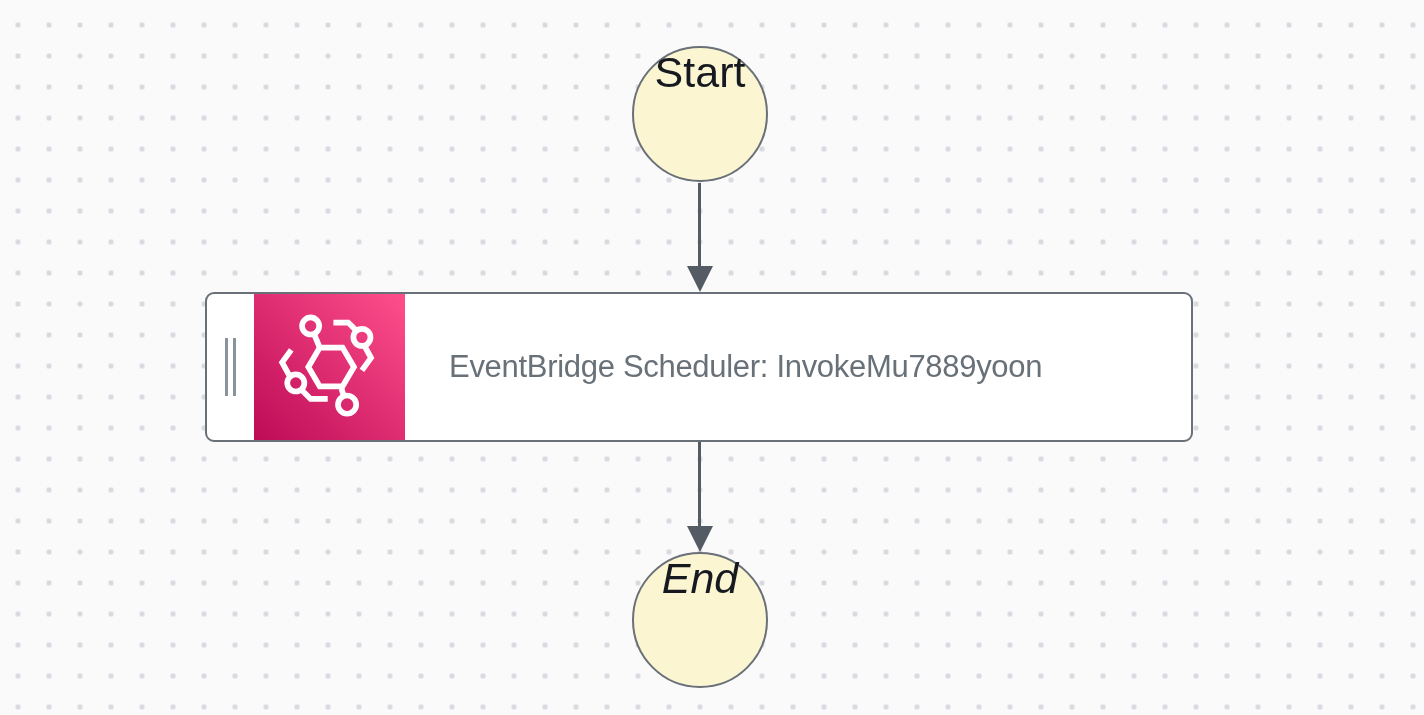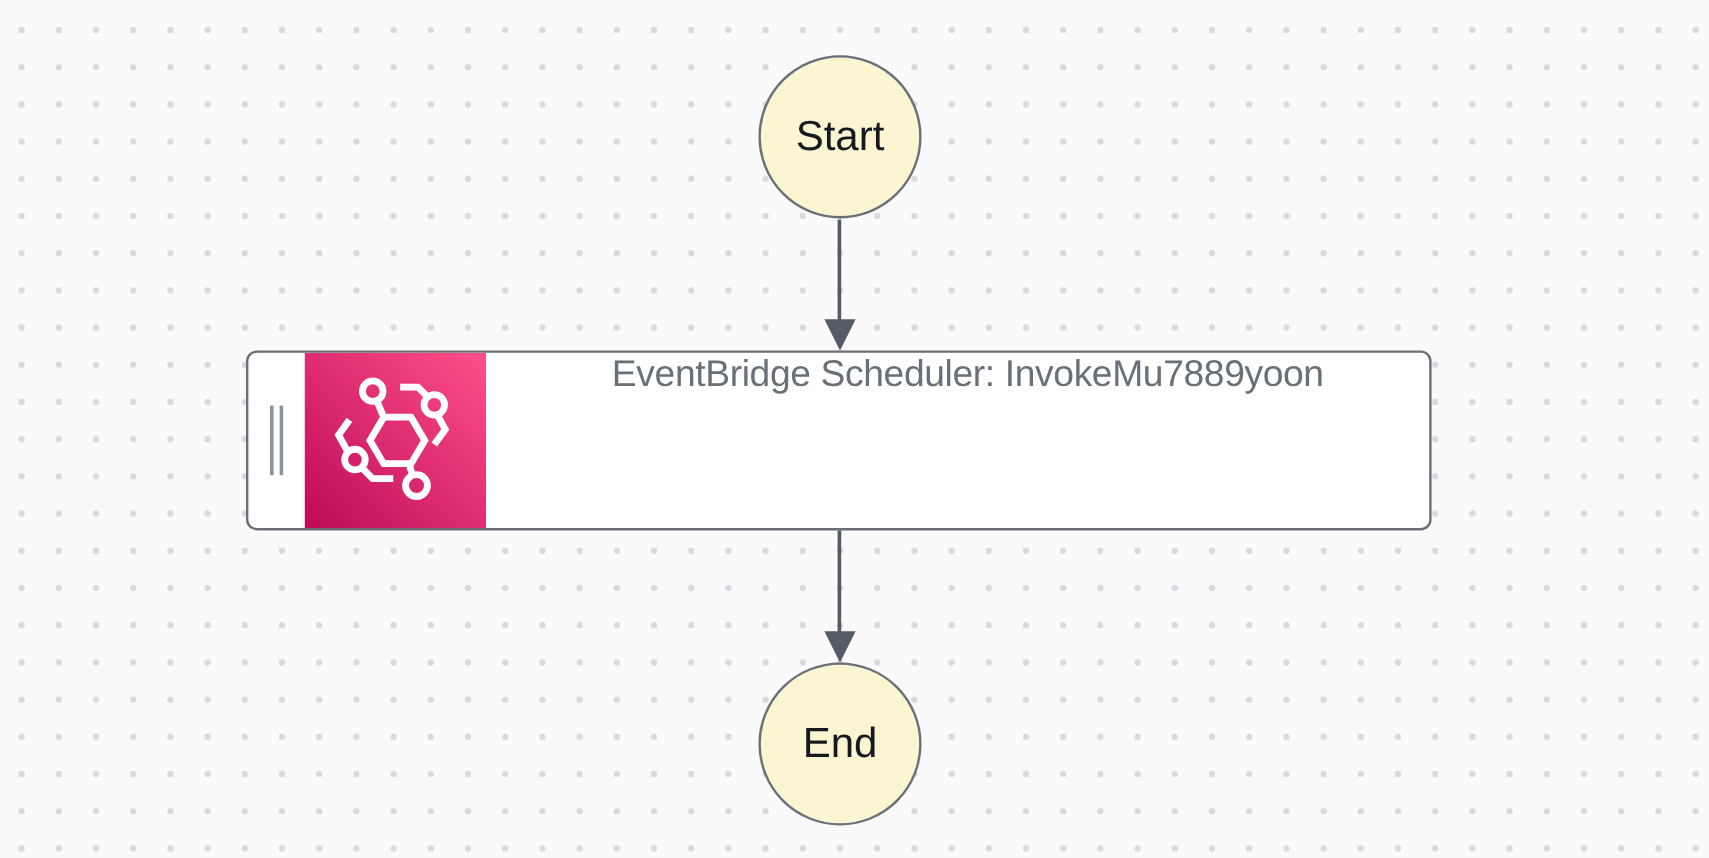--- a/index.html
+++ b/index.html
@@ -32,28 +32,28 @@
     background-position: 2.5px 9.5px;
   }
   .terminal {
     position: absolute;
     width: 136px;
     height: 136px;
     border-radius: 50%;
     background: var(--terminal-fill);
     border: 2.5px solid var(--node-border);
     display: flex;
-    align-items: center;
+    align-items: flex-start;
     justify-content: center;
-    font-size: 35px;
+    font-size: 43px;
     font-weight: 500;
     color: var(--terminal-text);
   }
   .terminal.start { left: 632px; top: 46px; }
-  .terminal.end   { left: 632px; top: 552px; }
+  .terminal.end   { left: 632px; top: 552px; font-style: italic; }
 
   .edge-line {
     position: absolute;
     width: 3px;
     background: var(--edge);
     left: 698px;
   }
   .edge-line.first  { top: 183px; height: 84px; }
   .edge-line.second { top: 442px; height: 85px; }
   .arrowhead {
@@ -99,21 +99,21 @@
     width: 151px;
     background: linear-gradient(45deg, var(--icon-grad-start), var(--icon-grad-end));
     display: flex;
     align-items: center;
     justify-content: center;
   }
   .task-icon svg { width: 114px; height: 114px; display: block; }
   .task-text {
     flex: 1;
     display: flex;
-    flex-direction: row;
+    flex-direction: column;
     justify-content: center;
     padding-left: 22px;
     padding-right: 27px;
     gap: 7px;
     min-width: 0;
     margin-left: 22px;
   }
   .task-title {
     font-size: 31px;
     line-height: 36px;

